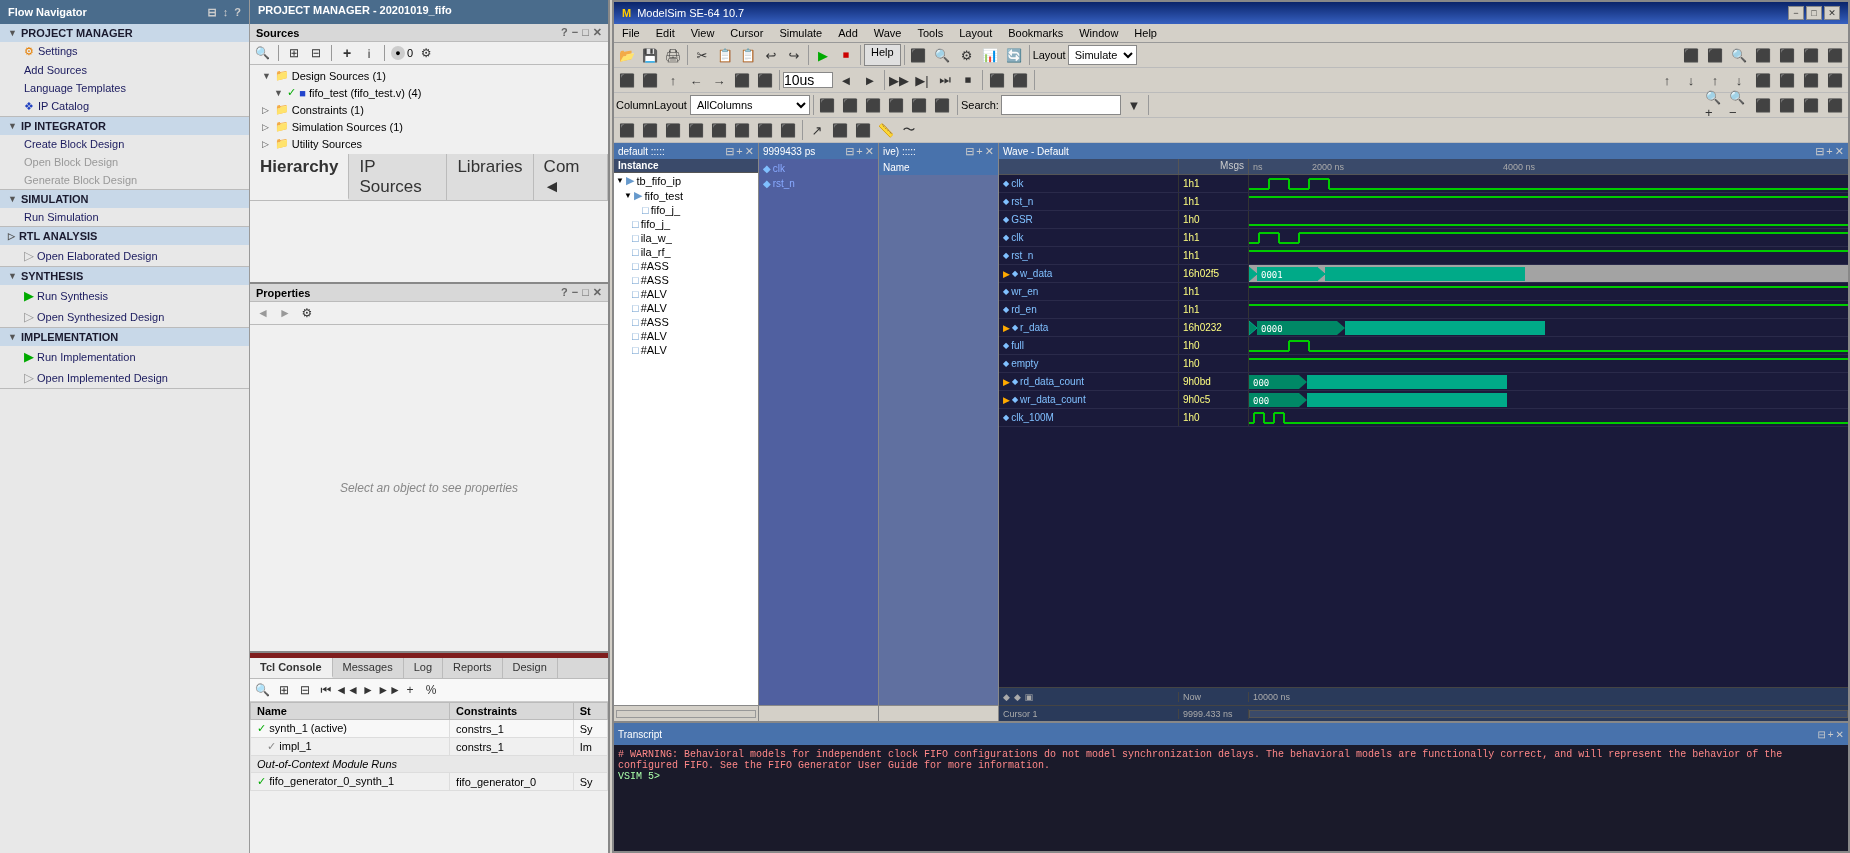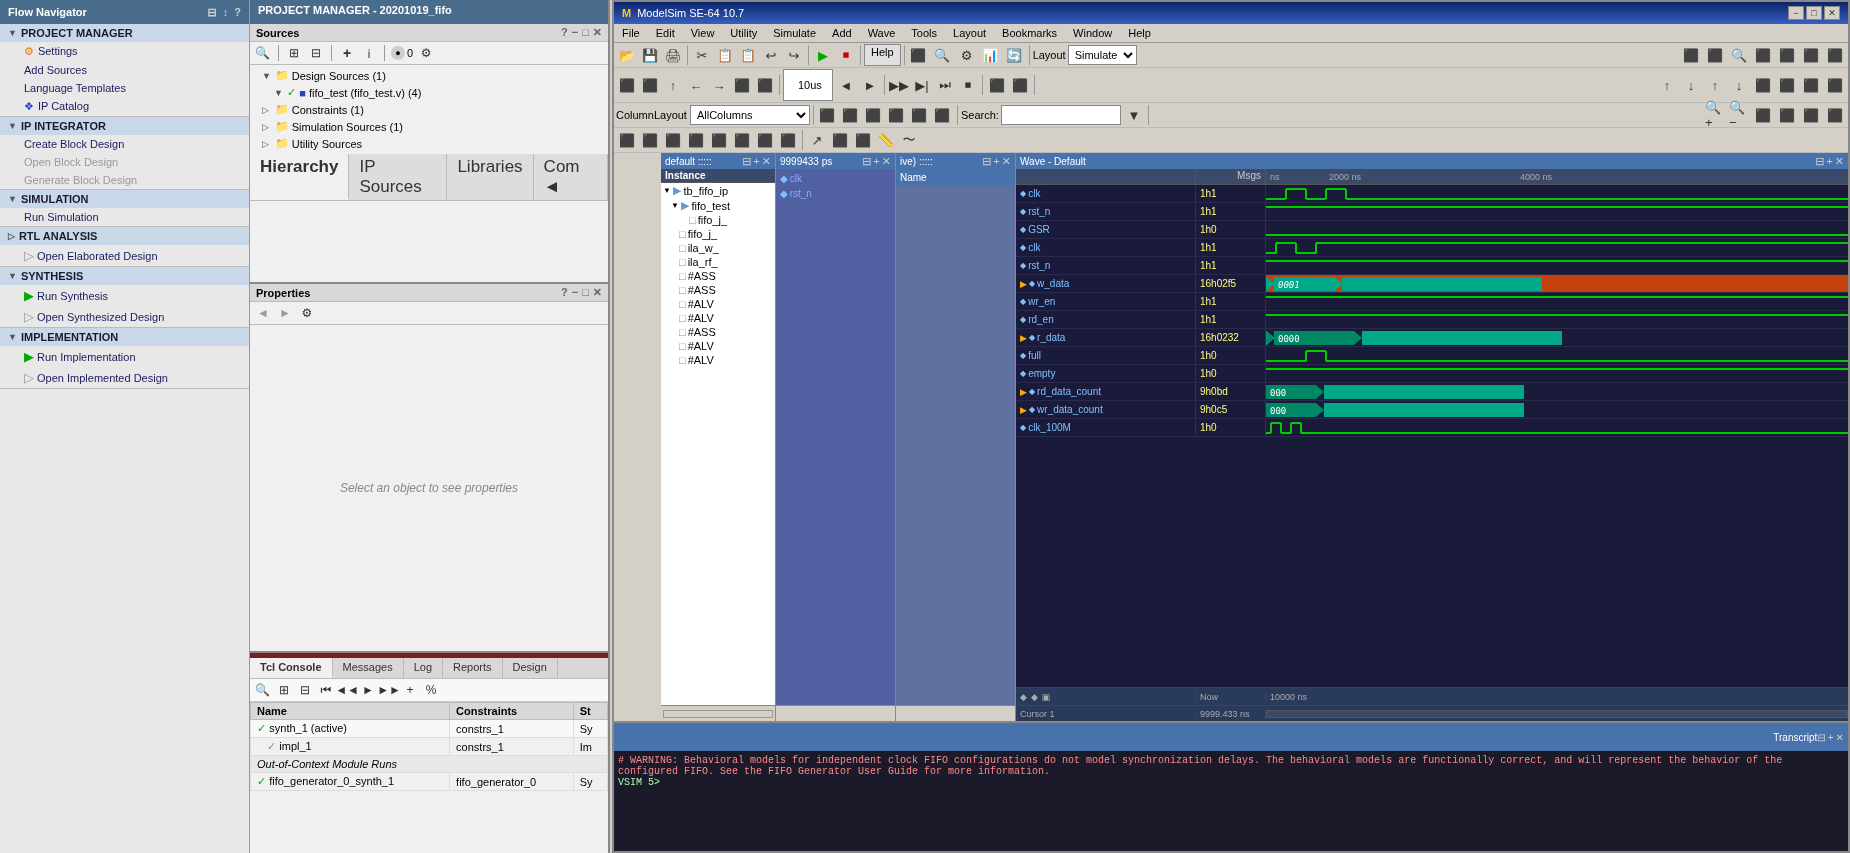--- a/index.html
+++ b/index.html
@@ -135,21 +135,21 @@
     }
     .tb-text-btn {
       padding: 1px 6px; font-size: 11px; background: #e0e0e0; border: 1px solid #888;
       cursor: pointer; height: 22px;
     }
     .tb-dropdown {
       height: 20px; font-size: 11px; border: 1px solid #888; background: white; padding: 0 2px;
     }
     .inst-item { padding: 1px 4px; display: flex; align-items: center; gap: 2px; cursor: pointer; white-space: nowrap; }
     .inst-expand { font-size: 8px; width: 8px; }
-    .transcript-header { background: #4872ac; color: white; padding: 1px 4px; display: flex; align-items: center; justify-content: flex-end; font-size: 10px; height: 28px; }
+    .transcript-header { background: #4872ac; color: white; padding: 1px 4px; display: flex; align-items: center; justify-content: space-between; font-size: 10px; height: 22px; }
     .transcript-content { background: #1a1a2a; color: #00ff00; font-family: 'Courier New', monospace; font-size: 10px; padding: 4px; overflow: auto; height: 100px; }
     .transcript-warning { color: #ff8888; }
     .transcript-content .vsim { color: #aaffaa; }
 
     
     .status-bar { background: #d4d0c8; border-top: 1px solid #888; padding: 1px 4px; display: flex; align-items: center; gap: 8px; font-size: 10px; }
 
     .layout-dropdown { display: flex; align-items: center; gap: 2px; }
 
     
@@ -409,21 +409,21 @@
       <div class="tb-btn">−</div>
       <div class="tb-btn">□</div>
       <div class="tb-btn">✕</div>
     </div>
   </div>
 
   <div class="menu-bar">
     <div class="menu-item">File</div>
     <div class="menu-item">Edit</div>
     <div class="menu-item">View</div>
-    <div class="menu-item">Utility</div>
+    <div class="menu-item">Cursor</div>
     <div class="menu-item">Simulate</div>
     <div class="menu-item">Add</div>
     <div class="menu-item">Wave</div>
     <div class="menu-item">Tools</div>
     <div class="menu-item">Layout</div>
     <div class="menu-item">Bookmarks</div>
     <div class="menu-item">Window</div>
     <div class="menu-item">Help</div>
   </div>
 
@@ -471,21 +471,21 @@
   <div class="toolbar-row">
     <div class="tb-icon">⬛</div>
     <div class="tb-icon">⬛</div>
     <div class="tb-icon">↑</div>
     <div class="tb-icon">←</div>
     <div class="tb-icon">→</div>
     <div class="tb-icon">⬛</div>
     <div class="tb-icon">⬛</div>
     <div class="tb-separator"></div>
     <div style="display:flex;align-items:center;gap:2px;">
-      <input type="text" value="10us" style="width: 50px; height: 32px; font-size: 11px; border: 1px solid rgb(136, 136, 136); padding-left: 14px;">
+      <input type="text" value="10us" style="width: 50px; height: 16px; font-size: 14px; border: 1px solid rgb(136, 136, 136);">
       <div class="tb-icon">◄</div>
       <div class="tb-icon">►</div>
     </div>
     <div class="tb-separator"></div>
     <div class="tb-icon">▶▶</div>
     <div class="tb-icon">▶|</div>
     <div class="tb-icon">⏭</div>
     <div class="tb-icon">⏹</div>
     <div class="tb-separator"></div>
     <div class="tb-icon">⬛</div>
@@ -544,21 +544,21 @@
     <div class="tb-separator"></div>
     <div class="tb-icon">↗</div>
     <div class="tb-icon">⬛</div>
     <div class="tb-icon">⬛</div>
     <div class="tb-icon">📏</div>
     <div class="tb-icon">〜</div>
   </div>
 
   <div style="display:flex;flex:1;overflow:hidden;min-height:0;">
 
-    <div style="width:115px;display:flex;flex-direction:column;border-right:1px solid #888;margin-left:47px;">
+    <div style="width:145px;display:flex;flex-direction:column;border-right:1px solid #888;">
       <div class="blue-header">
         <span>default :::::</span>
         <div class="icons">
           <span>⊟</span>
           <span>+</span>
           <span>✕</span>
         </div>
       </div>
       <div style="background:#3a4a6a;color:white;padding:1px 4px;font-size:10px;font-weight:bold;border-bottom:1px solid #555;">
         <span>Instance</span>
@@ -761,21 +761,21 @@
               </svg>
           </div>
         </div>
 
         <div style="display:flex;height:18px;border-bottom:1px solid #2a2a4a;">
           <div style="flex:0 0 180px;background:#1a1a3a;color:#80c0ff;font-size:10px;padding:0 4px;display:flex;align-items:center;gap:2px;border-right:1px solid #333;">
             <span style="color:#ffaa00;font-size:9px;">▶</span>
             <span style="font-size:8px;">◆</span>w_data
           </div>
           <div style="flex:0 0 70px;background:#1a1a3a;color:#ffff80;font-size:10px;padding:0 4px;display:flex;align-items:center;border-right:1px solid #333;">16h02f5</div>
-          <div style="flex:1;background:#c2410c;position:relative;font-style:italic;">
+          <div style="flex:1;background:#a3a3a3;position:relative;">
             <svg width="100%" height="100%">
               <polygon points="0,2 8,9 0,16" fill="#00aa88" stroke="#00aa88"></polygon>
               <rect x="8" y="2" width="60" height="14" fill="#00aa88"></rect>
               <text x="12" y="13" font-size="9" fill="white" font-family="monospace">0001</text>
               <polygon points="68,2 76,9 68,16" fill="#00aa88" stroke="#00aa88"></polygon>
               <rect x="76" y="2" width="200" height="14" fill="#00aa88"></rect>
             </svg>
           </div>
         </div>
 

